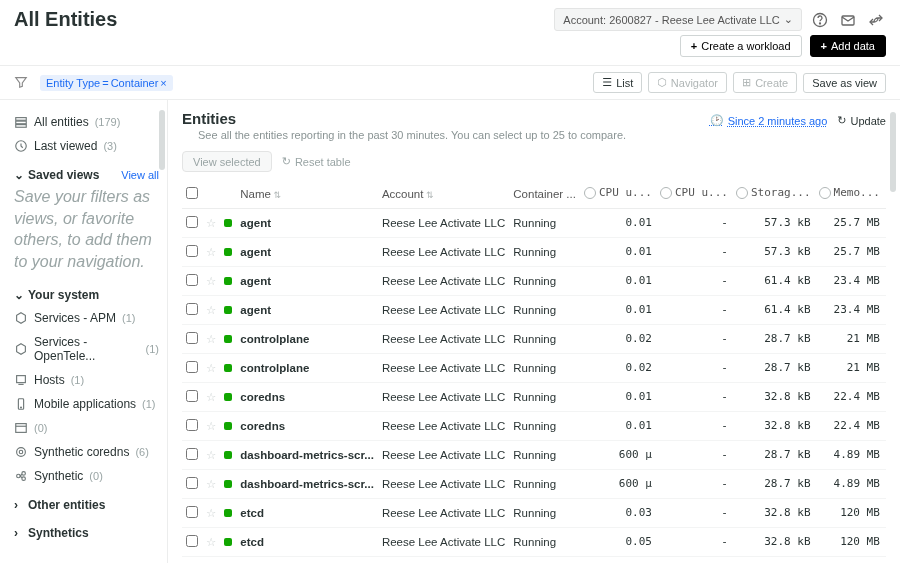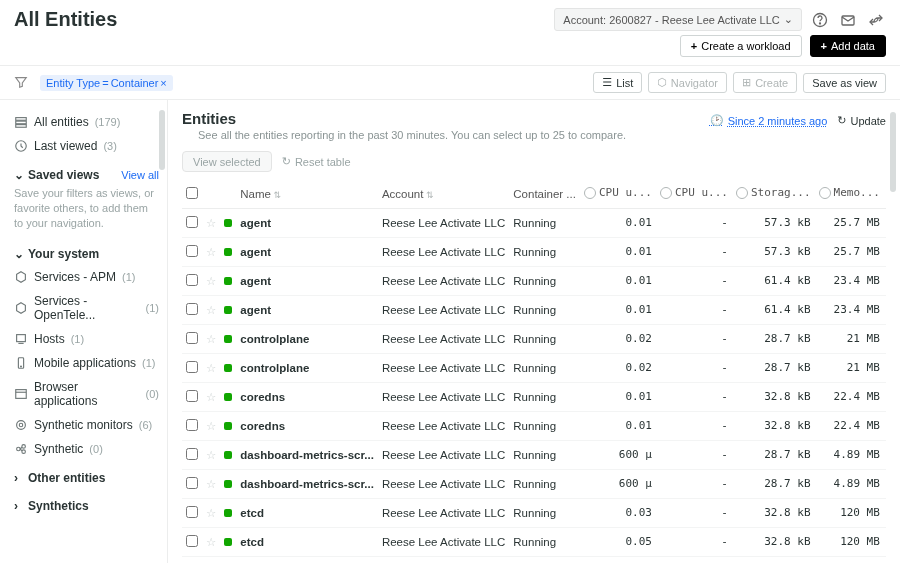--- a/index.html
+++ b/index.html
@@ -34,21 +34,21 @@
 .sidebar { width: 168px; border-right: 1px solid #eceded; padding: 10px 0 10px 6px; overflow-y: auto; position: relative; }
 .sidebar::-webkit-scrollbar { width: 8px; }
 .sidebar-scroll-ind { position: absolute; right: 2px; top: 10px; width: 6px; height: 60px; background: #d8dcdc; border-radius: 3px; }
 .sb-item { display: flex; align-items: center; gap: 6px; padding: 5px 8px; font-size: 12px; color: #2a3434; cursor: pointer; border-radius: 3px; }
 .sb-item .count { color: #9aa5a5; font-size: 11px; }
 .sb-item.selected { background: #f4f5f5; box-shadow: 0 0 0 2px #e94a8a; border-radius: 6px; }
 .sb-icon { width: 14px; height: 14px; flex-shrink: 0; color: #6f7878; }
 .sb-section { display: flex; align-items: center; gap: 4px; padding: 10px 8px 4px 8px; font-size: 12px; font-weight: 600; }
 .sb-section .chev { width: 10px; }
 .sb-viewall { margin-left: auto; color: #1d6bf3; font-size: 11px; font-weight: 400; }
-.sb-help { font-size: 11px; color: #9aa5a5; padding: 0 8px 6px 8px; line-height: 1.35; }
+.sb-help { font-size: 16px; color: #9aa5a5; padding: 0 8px 6px 8px; line-height: 1.35; font-style: italic; }
 
 
 .content { flex: 1; padding: 10px 14px 0 14px; display: flex; flex-direction: column; overflow: hidden; position: relative; }
 .content-scroll-ind { position: absolute; right: 4px; top: 12px; width: 6px; height: 80px; background: #d8dcdc; border-radius: 3px; }
 .ent-head-row { display: flex; align-items: baseline; justify-content: space-between; }
 .ent-title { font-size: 15px; font-weight: 600; }
 .ent-meta { display: flex; align-items: center; gap: 10px; font-size: 11px; }
 .ent-meta .since { color: #1d6bf3; text-decoration: underline dotted; display: flex; align-items: center; gap: 4px; }
 .ent-sub { font-size: 11px; color: #8a9494; margin-top: 2px; margin-left: 16px; }
 .ent-tools { display: flex; gap: 10px; margin: 10px 0 8px 0; }
@@ -230,31 +230,30 @@
           <span>Mobile applications</span> 
           <span class="count">(1)</span>
         </div>
         <div class="sb-item">
           <span class="sb-icon">
             <svg width="14" height="14" viewBox="0 0 16 16" fill="none" stroke="currentColor" stroke-width="1.3">
               <rect x="2" y="3" width="12" height="10"></rect>
               <path d="M2 6h12"></path>
             </svg>
           </span>
-          <span>Browser applications</span> 
           <span class="count">(0)</span>
         </div>
         <div class="sb-item">
           <span class="sb-icon">
             <svg width="14" height="14" viewBox="0 0 16 16" fill="none" stroke="currentColor" stroke-width="1.3">
               <circle cx="8" cy="8" r="5"></circle>
               <circle cx="8" cy="8" r="2"></circle>
             </svg>
           </span>
-          <span>Synthetic monitors</span> 
+          <span>Synthetic coredns</span> 
           <span class="count">(6)</span>
         </div>
         <div class="sb-item">
           <span class="sb-icon">
             <svg width="14" height="14" viewBox="0 0 16 16" fill="none" stroke="currentColor" stroke-width="1.3">
               <circle cx="5" cy="8" r="2"></circle>
               <circle cx="11" cy="5" r="2"></circle>
               <circle cx="11" cy="11" r="2"></circle>
               <path d="M7 8l2-2M7 8l2 2"></path>
             </svg>

